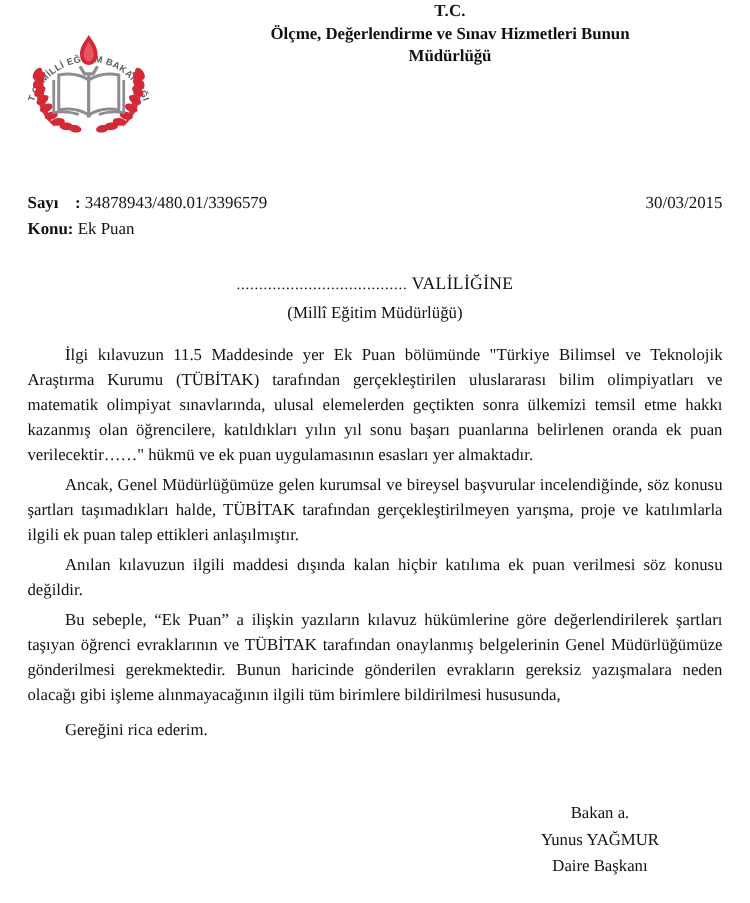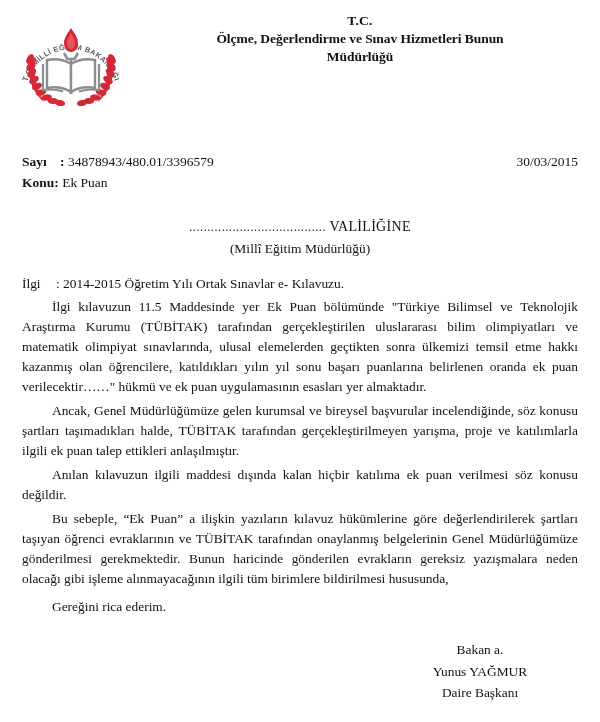--- a/index.html
+++ b/index.html
@@ -31,21 +31,21 @@
   .emblem {
     position: absolute;
     left: 10px;
     top: 6px;
     width: 122px;
     height: 112px;
   }
   .header-text {
     position: absolute;
     left: 140px;
-    top: 12px;
+    top: 0;
     width: 440px;
     text-align: center;
     font-weight: bold;
     line-height: 1.32;
   }
   .hdr-tc {
     font-size: 13.5px;
     letter-spacing: 0.2px;
   }
   .hdr-ministry {
@@ -237,24 +237,20 @@
   <div class="addressee">
     <div class="addressee-line">
       <span class="dots">......................................</span>
       <span class="valilik">VALİLİĞİNE</span>
     </div>
     <div class="addressee-sub">(Millî Eğitim Müdürlüğü)</div>
   </div>
 
   <div class="body">
 
-    <p class="ilgi-line">
-      <span class="ilgi-label">İlgi</span><span>:</span>
-      <span>2014-2015 Öğretim Yılı Ortak Sınavlar e- Kılavuzu.</span>
-    </p>
 
     <p class="para">İlgi kılavuzun 11.5 Maddesinde yer Ek Puan bölümünde "Türkiye Bilimsel ve Teknolojik Araştırma Kurumu (TÜBİTAK) tarafından gerçekleştirilen uluslararası bilim olimpiyatları ve matematik olimpiyat sınavlarında, ulusal elemelerden geçtikten sonra ülkemizi temsil etme hakkı kazanmış olan öğrencilere, katıldıkları yılın yıl sonu başarı puanlarına belirlenen oranda ek puan verilecektir……" hükmü ve ek puan uygulamasının esasları yer almaktadır.</p>
 
     <p class="para">Ancak, Genel Müdürlüğümüze gelen kurumsal ve bireysel başvurular incelendiğinde, söz konusu şartları taşımadıkları halde, TÜBİTAK tarafından gerçekleştirilmeyen yarışma, proje ve katılımlarla ilgili ek puan talep ettikleri anlaşılmıştır.</p>
 
     <p class="para">Anılan kılavuzun ilgili maddesi dışında kalan hiçbir katılıma ek puan verilmesi söz konusu değildir.</p>
 
     <p class="para">Bu sebeple, “Ek Puan” a ilişkin yazıların kılavuz hükümlerine göre değerlendirilerek şartları taşıyan öğrenci evraklarının ve TÜBİTAK tarafından onaylanmış belgelerinin Genel Müdürlüğümüze gönderilmesi gerekmektedir.  Bunun haricinde gönderilen evrakların gereksiz yazışmalara neden olacağı gibi işleme alınmayacağının ilgili tüm birimlere bildirilmesi hususunda,</p>
 
     <p class="para-closing">Gereğini  rica ederim.</p>

